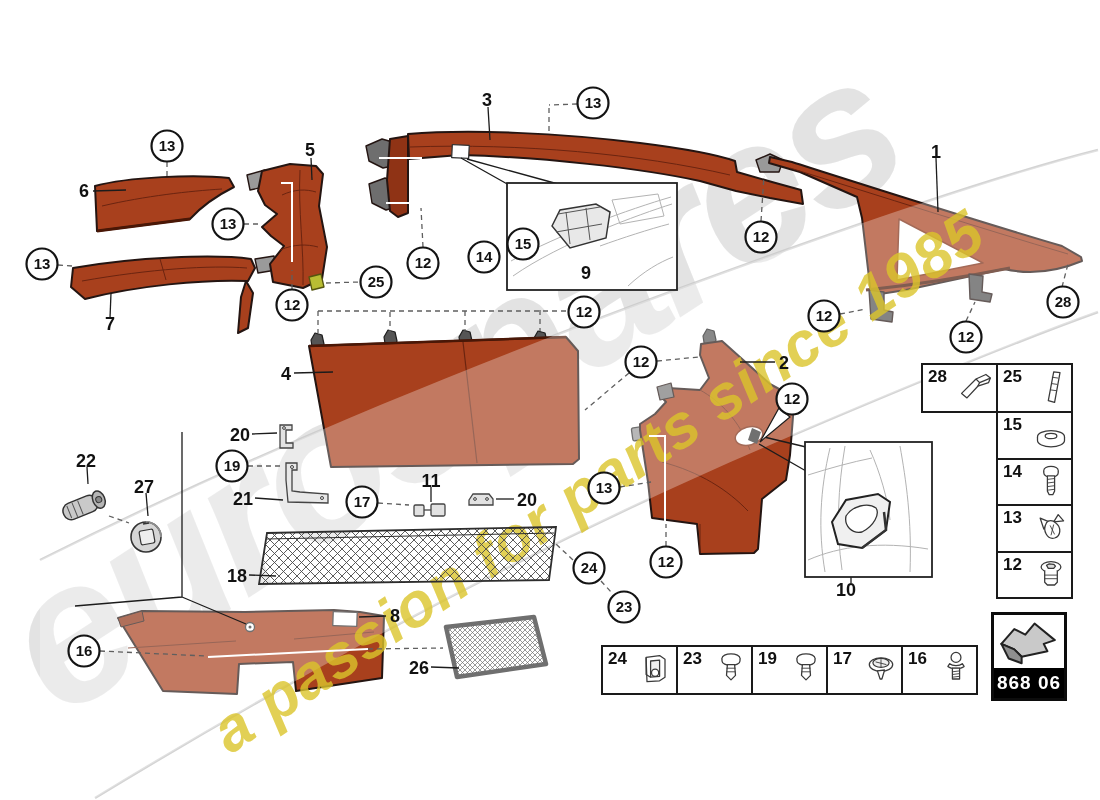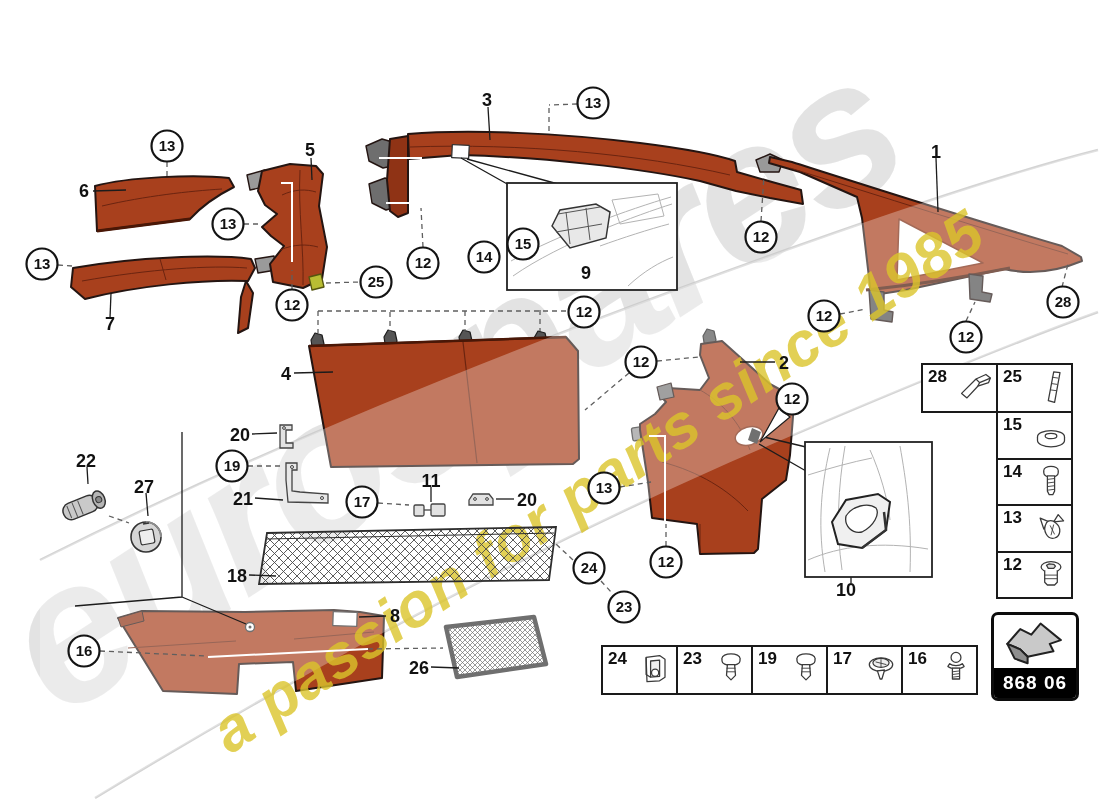--- a/index.html
+++ b/index.html
@@ -3,22 +3,22 @@
 <meta charset="utf-8">
 <style>
   html,body{margin:0;padding:0;background:#e9e9e9;font-family:"Liberation Sans",sans-serif;}
   .stage{position:relative;width:1100px;height:800px;background:#ffffff;overflow:hidden;margin:0 auto;}
   .stage svg.diagram{position:absolute;left:0;top:0;}
   
   .legend-cell{position:absolute;border:2px solid #1a1a1a;background:#fff;box-sizing:border-box;}
   .legend-cell .num{position:absolute;left:5px;top:2px;font-weight:bold;font-size:17px;color:#111;}
   .legend-cell .ic{position:absolute;right:2px;top:3px;}
   
-  .code-badge{position:absolute;left:991px;top:612px;width:88px;height:89px;border:3px solid #0c0c0c;
-    border-radius:7px;background:#fff;box-sizing:border-box;overflow:hidden;}
+  .code-badge{position:absolute;left:991px;top:612px;width:76px;height:89px;border:3px solid #0c0c0c;
+    border-radius:0;background:#fff;box-sizing:border-box;overflow:hidden;}
   .code-badge .arrow-wrap{height:53px;display:flex;align-items:center;justify-content:center;}
   .code-badge .code-band{position:absolute;left:0;right:0;bottom:0;height:30px;background:#000;color:#fff;
     font-weight:bold;font-size:19px;text-align:center;line-height:30px;letter-spacing:1px;}
   
   text.callout-num{font-family:"Liberation Sans",sans-serif;font-weight:bold;font-size:15px;fill:#111;}
   text.part-label{font-family:"Liberation Sans",sans-serif;font-weight:bold;font-size:18px;fill:#111;}
   .wm-brand{font-family:"Liberation Sans",sans-serif;font-weight:bold;font-style:italic;
     fill:#c9c9c9;opacity:0.5;letter-spacing:-6px;}
   .wm-tagline{font-family:"Liberation Sans",sans-serif;font-weight:bold;font-style:italic;
     fill:#dcc52b;opacity:0.8;letter-spacing:1px;}

